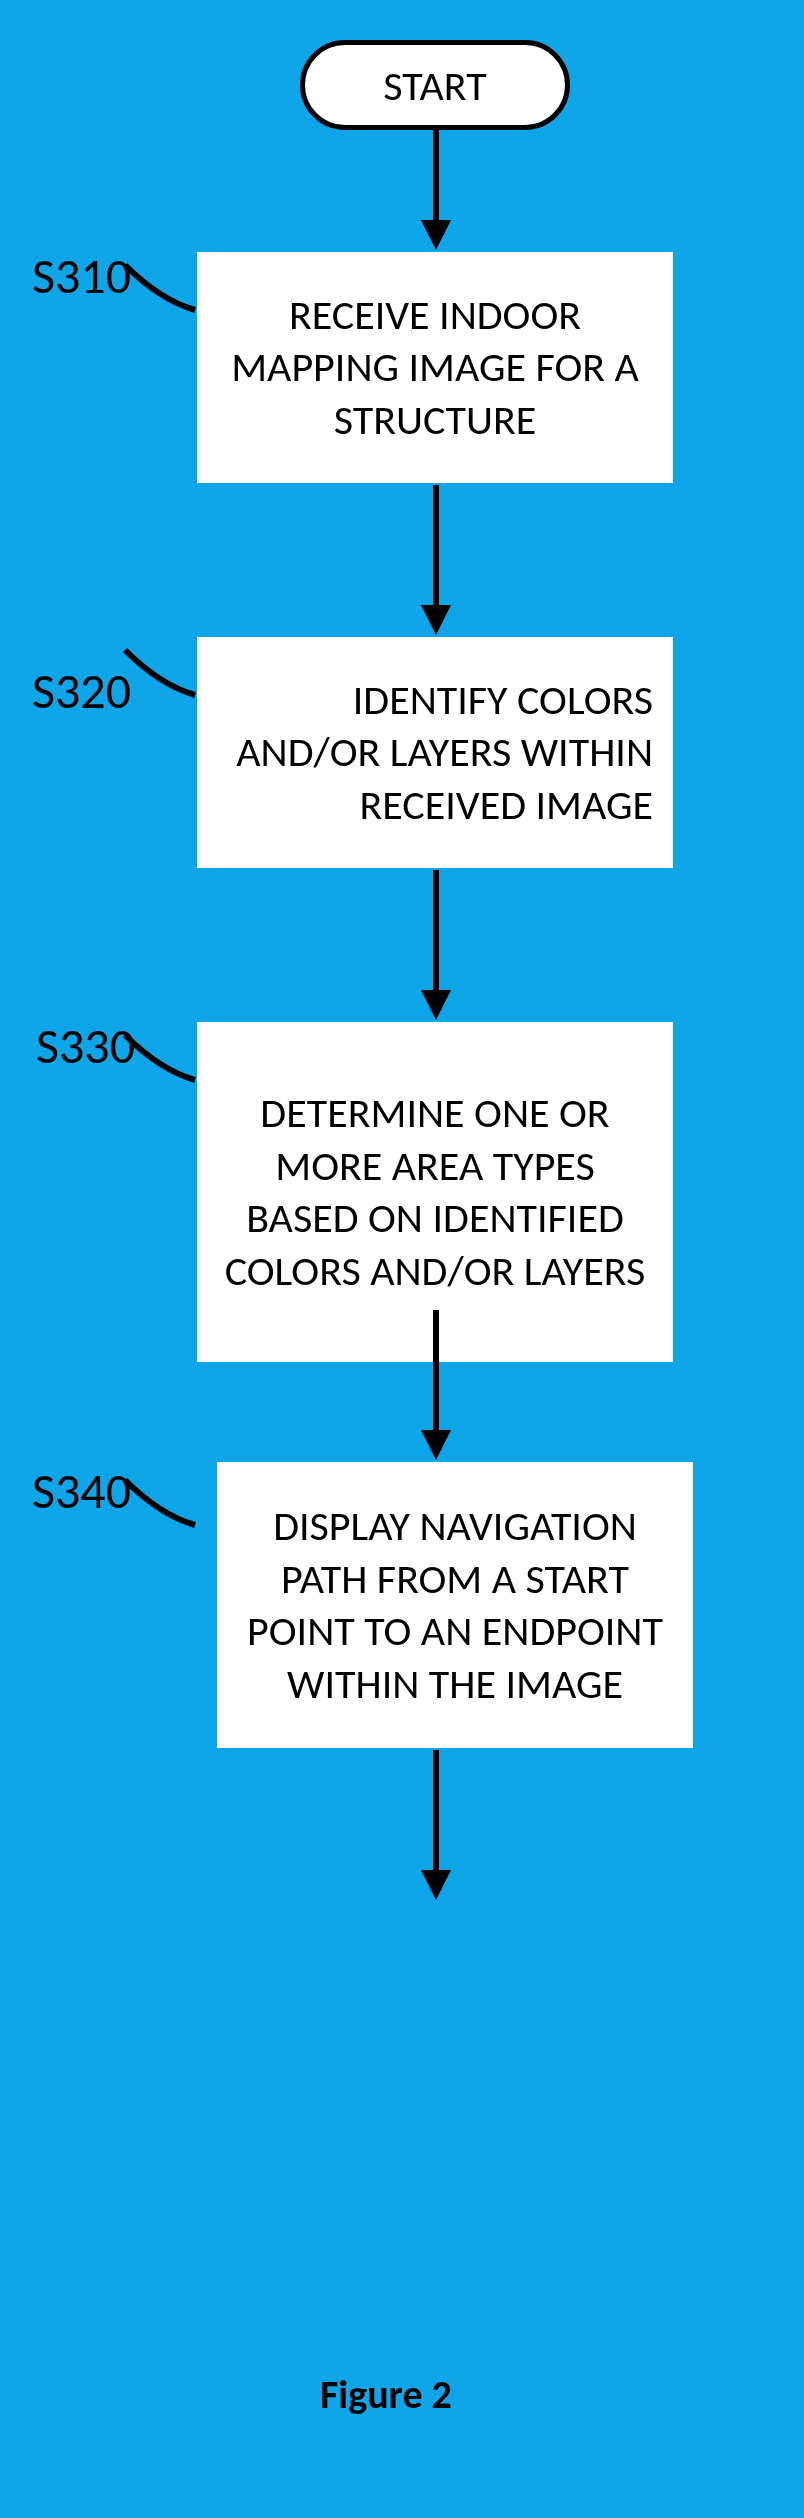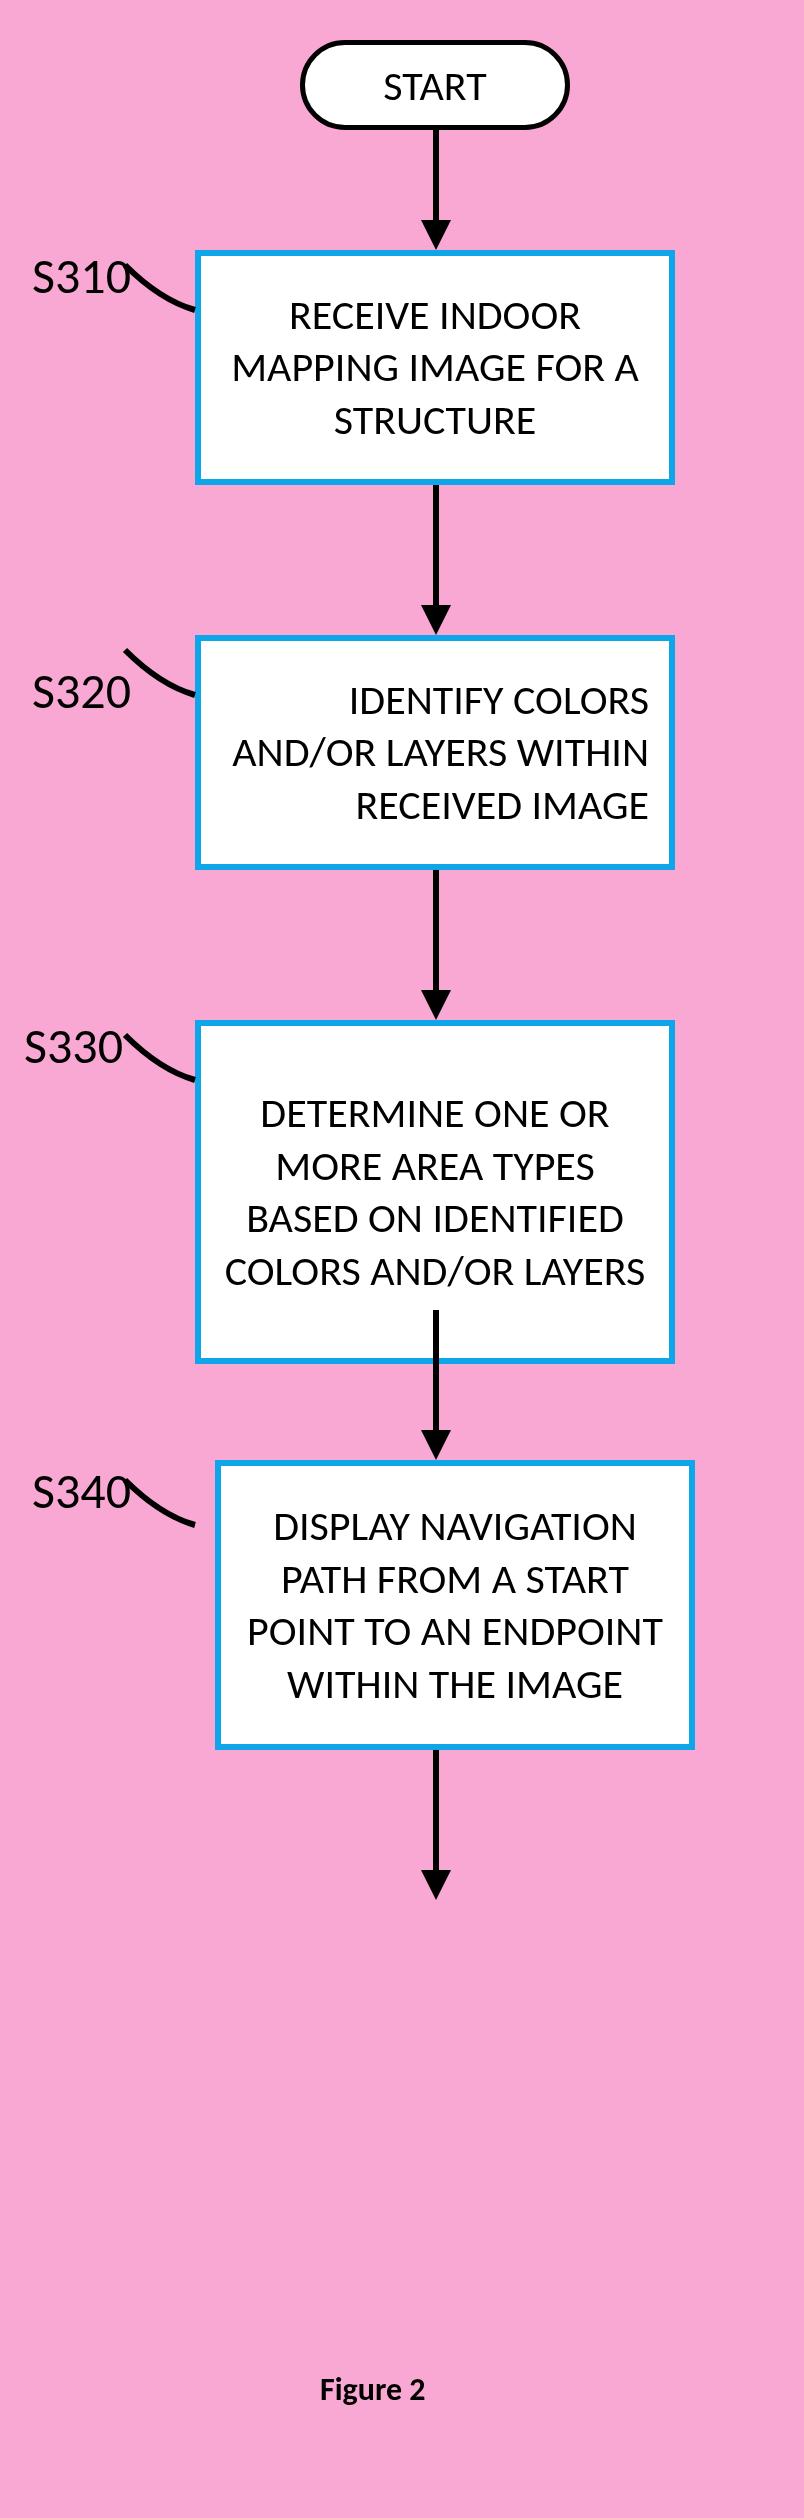--- a/index.html
+++ b/index.html
@@ -5,59 +5,59 @@
   html, body {
     margin: 0;
     padding: 0;
     background: #ffffff;
     font-family: "Calibri", "Segoe UI", Arial, sans-serif;
   }
   .canvas {
     position: relative;
     width: 804px;
     height: 2518px;
-    background: #f9a8d4;
+    background: #0ea5e9;
     text-decoration: underline;
   }
   .terminator {
     position: absolute;
     width: 270px;
     height: 90px;
     border: 5px solid #000;
     border-radius: 50px;
     box-sizing: border-box;
     display: flex;
     align-items: center;
     justify-content: center;
     font-size: 42px;
     font-weight: 400;
     background: #fff;
   }
   .process {
     position: absolute;
     width: 480px;
-    border: 6px solid #0ea5e9;
+    border: 2px solid #0ea5e9;
     box-sizing: border-box;
     display: flex;
     align-items: center;
     justify-content: center;
     text-align: center;
     font-size: 42px;
     line-height: 1.25;
     padding: 25px 20px;
     background: #fff;
   }
   .label {
     position: absolute;
     font-size: 50px;
     font-weight: 400;
   }
   .caption {
     position: absolute;
-    font-size: 32px;
+    font-size: 40px;
     font-weight: 700;
   }
   svg.connector {
     position: absolute;
     overflow: visible;
   }
 </style>
 </head>
 <body>
 
@@ -94,21 +94,21 @@
   </svg>
 
   <svg class="connector" style="left:430px; top:870px;" width="12" height="150">
     <line x1="6" y1="0" x2="6" y2="125" stroke="#000" stroke-width="6"></line>
     <polygon points="6,150 -9,120 21,120" fill="#000"></polygon>
   </svg>
 
   <div class="process" style="left:195px; top:1020px; height:344px;">
     <span>DETERMINE ONE OR MORE AREA TYPES BASED ON IDENTIFIED COLORS AND/OR LAYERS</span>
   </div>
-  <span class="label" style="left:24px; top:1015px;">S330</span>
+  <span class="label" style="left:36px; top:1015px;">S330</span>
   <svg class="connector" style="left:120px; top:1025px;" width="80" height="70">
     <path d="M5 10 Q 40 45 75 55" stroke="#000" stroke-width="6" fill="none"></path>
   </svg>
 
   <svg class="connector" style="left:430px; top:1310px;" width="12" height="150">
     <line x1="6" y1="0" x2="6" y2="125" stroke="#000" stroke-width="6"></line>
     <polygon points="6,150 -9,120 21,120" fill="#000"></polygon>
   </svg>
 
   <div class="process" style="left:195px; top:1460px; height:290px;margin-left:20px;">

